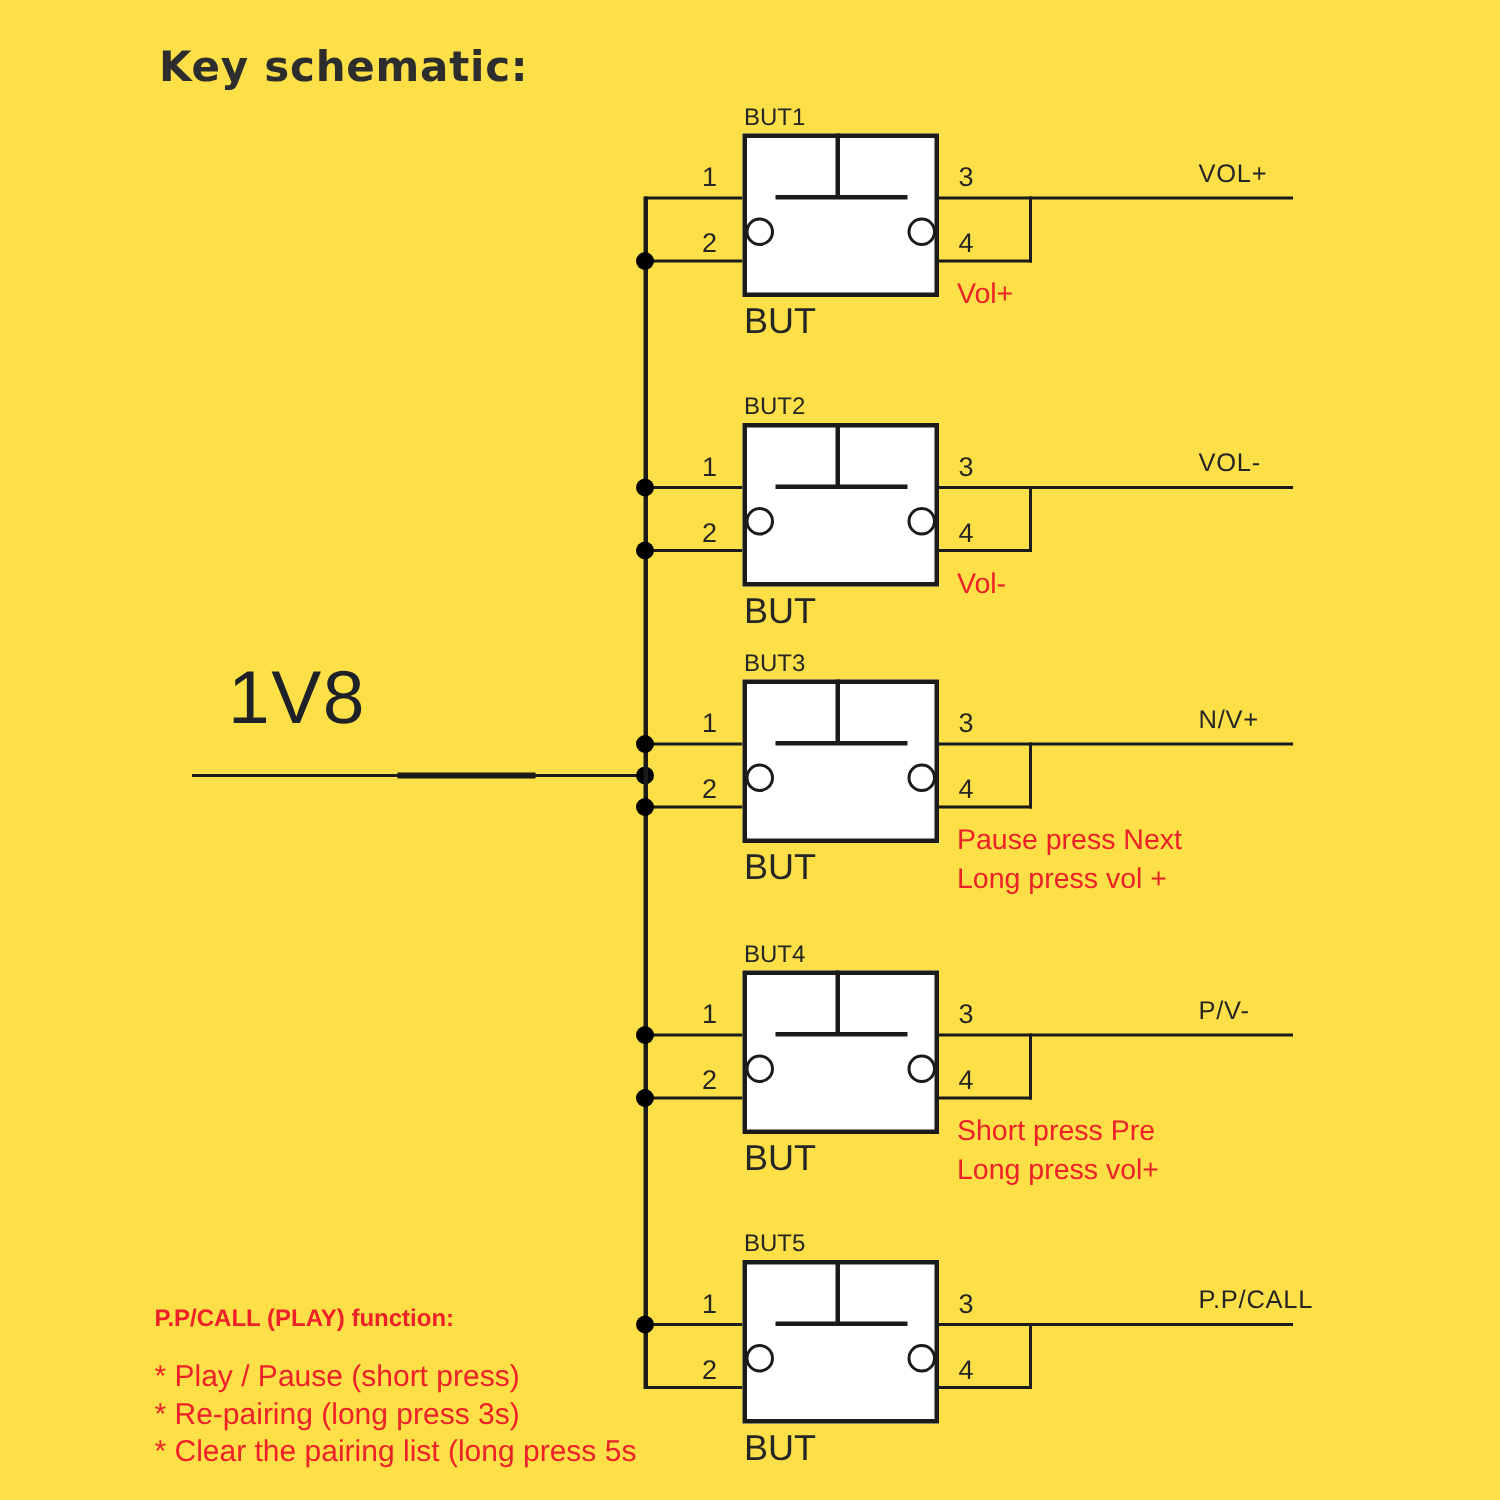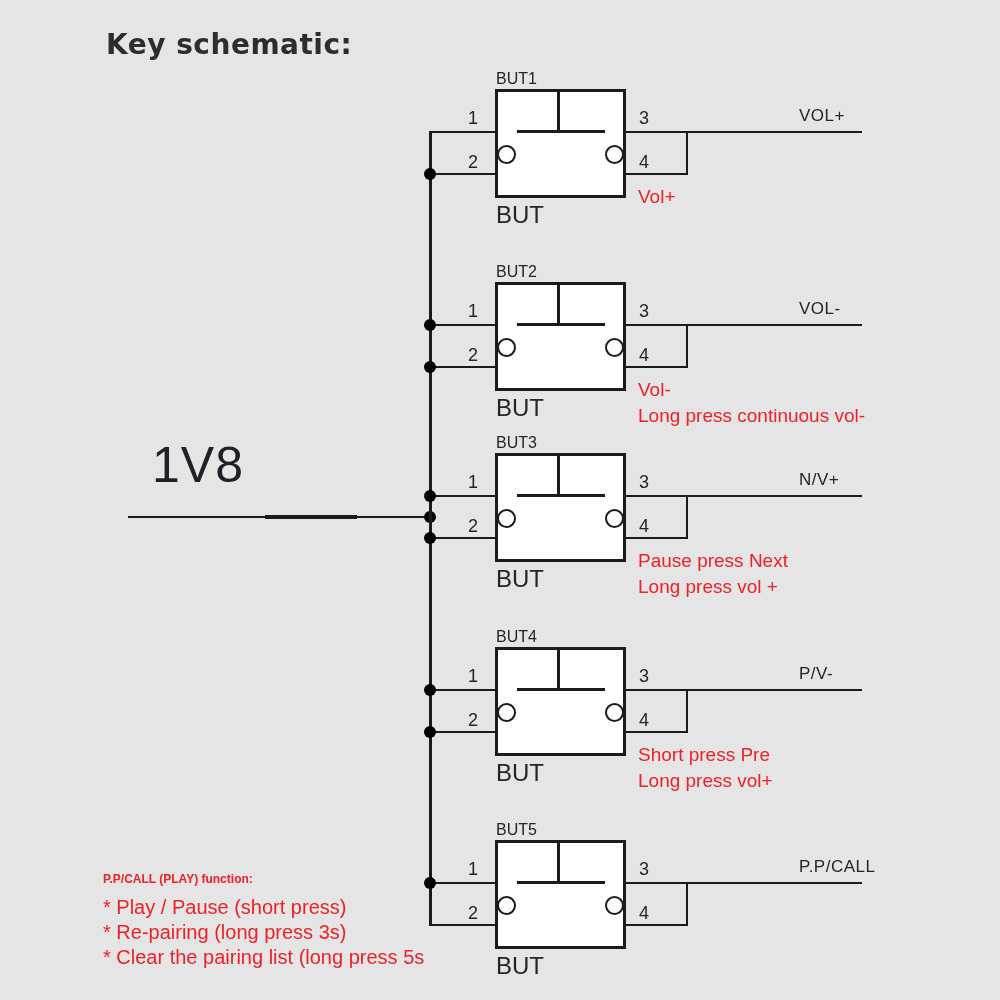--- a/index.html
+++ b/index.html
@@ -2,21 +2,21 @@
 <html style="--line: #1b1b1b; --label: #2a2a2a; --red: #ee2129;"><head>
 <meta charset="utf-8">
 <style>
   :root{
     --line:#1b1b1b;
     --label:#2a2a2a;
     --red:#ee2129;
   }
   html,body{margin:0;padding:0;background:#fff;}
   .stage{
-    position:relative;width:1000px;height:1000px;background:#e5e5e5;
+    position:relative;width:1000px;height:1000px;background:#fde047;
     font-family:"Liberation Sans", sans-serif;color:var(--label);overflow:hidden;
   }
   .page-title{
     position:absolute;left:106px;top:28px;
     font-family:"DejaVu Sans", sans-serif;
     font-size:28px;font-weight:bold;color:#2d2d2d;letter-spacing:0.5px;
   }
   .supply-label{
     position:absolute;left:152px;top:436px;
     font-family:Liberation Sans, sans-serif;
@@ -50,21 +50,21 @@
   .block .name-label{position:absolute;left:66px;top:-62px;font-size:16px;color:#252525;}
   .block .package-label{position:absolute;left:66px;top:69px;font-size:24px;color:#252525;}
   .block .output-label{position:absolute;left:369px;top:-26px;font-size:17px;letter-spacing:0.5px;color:#252525;white-space:nowrap;}
   .block .notes{position:absolute;left:208px;top:52px;font-size:19px;line-height:26px;color:var(--red);white-space:nowrap;}
   .block .dot.p1{left:-6px;top:-6px;}
   .block .dot.p2{left:-6px;top:36px;}
   .footer-note{
     position:absolute;left:103px;top:867px;color:var(--red);
     font-size:20px;line-height:25px;white-space:nowrap;
   }
-  .footer-note .heading{font-weight:bold;font-size:12px;margin-bottom:3px;}
+  .footer-note .heading{font-weight:bold;font-size:16px;margin-bottom:14px;}
 </style>
 </head>
 <body>
 
 <div class="stage">
 
   <div class="page-title">Key schematic:</div>
 
   <div class="supply-label">1V8</div>
   <div class="wire" style="left:128px;top:516px;width:302px;height:2px;"></div>
@@ -122,21 +122,20 @@
     <div class="num n1">1</div>
     <div class="num n2">2</div>
     <div class="num n3">3</div>
     <div class="num n4">4</div>
 
     <div class="package-label">BUT</div>
     <div class="output-label">VOL-</div>
 
     <div class="notes">
       <div>Vol-</div>
-      <div>Long press continuous vol-</div>
     </div>
 
     <div class="dot p1"></div>
     <div class="dot p2"></div>
   </div>
 
   <div class="block" style="top: 496px;">
     <div class="name-label">BUT3</div>
 
     <div class="wire pin1-wire"></div>

